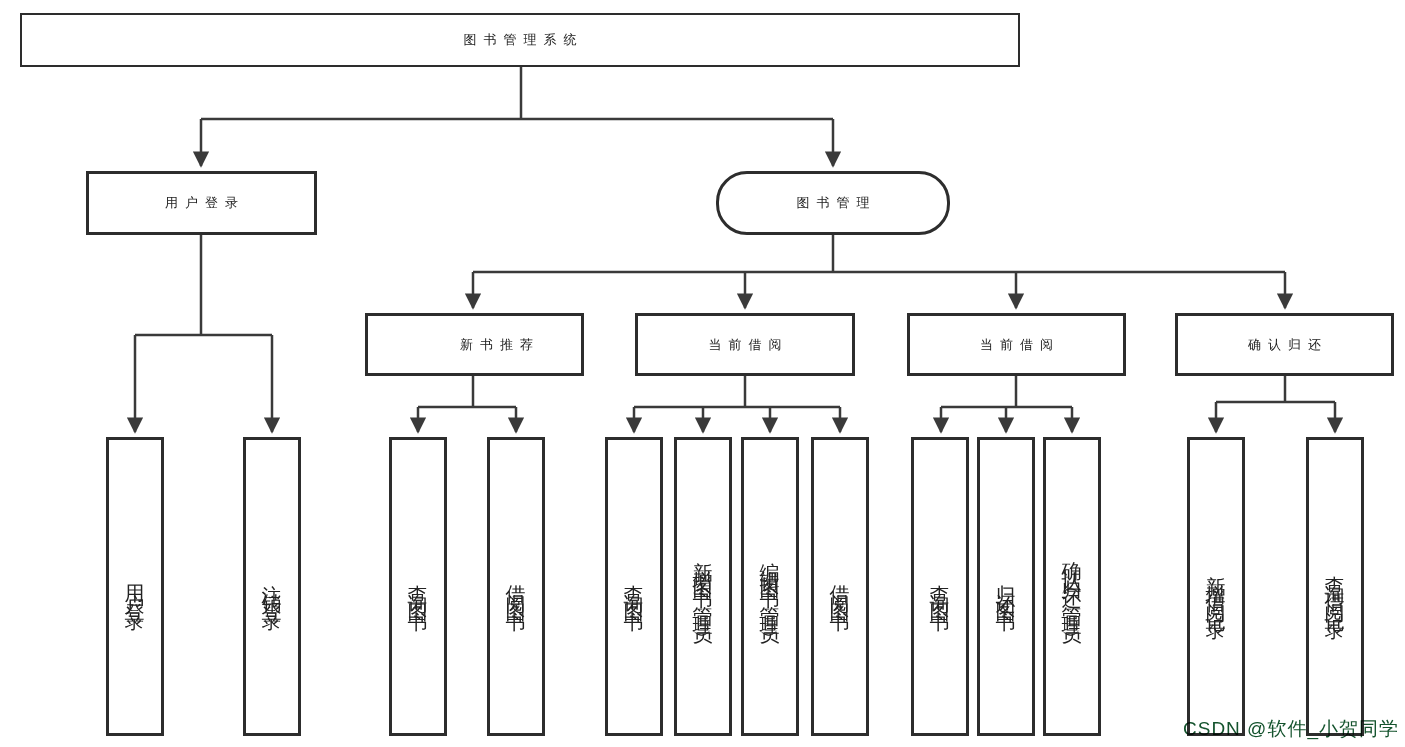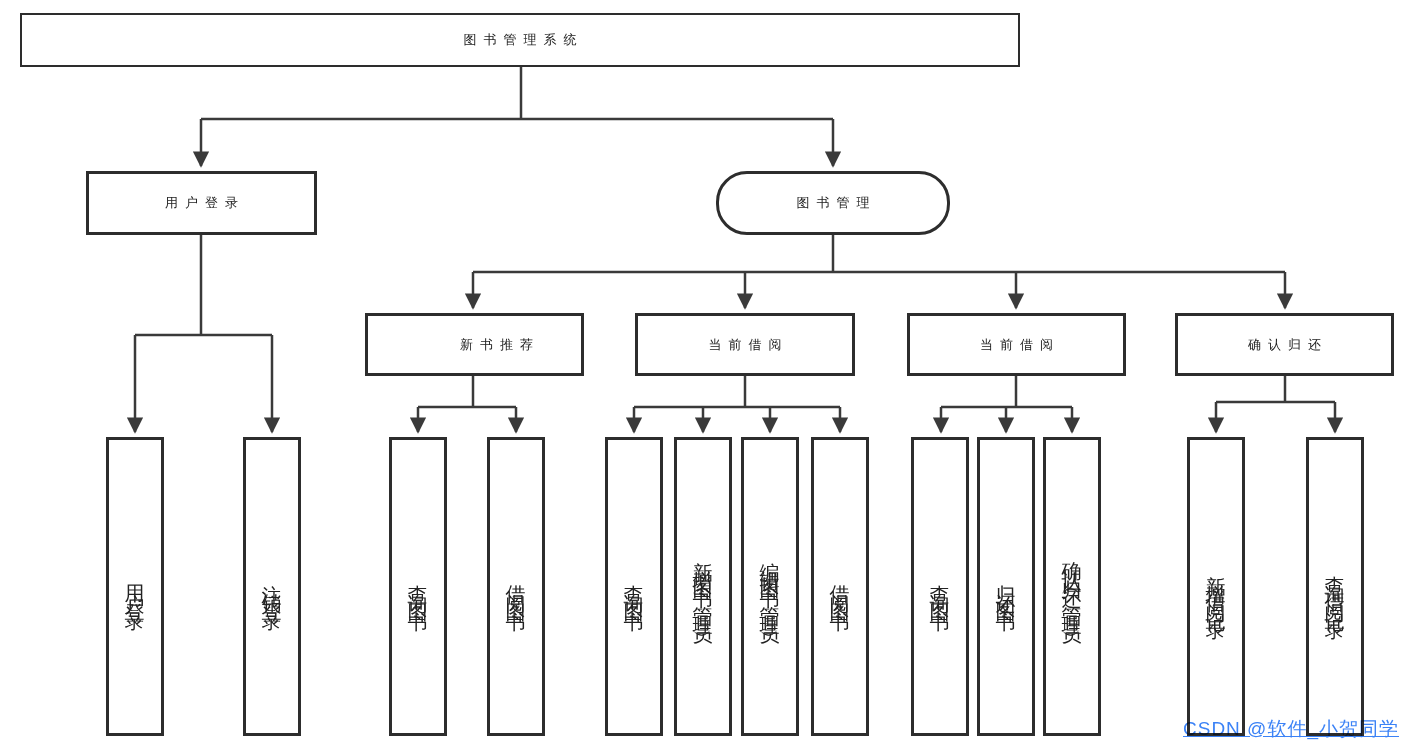--- a/index.html
+++ b/index.html
@@ -38,25 +38,24 @@
     font-size:20px;
     letter-spacing:9px;
     line-height:1;
     color:#222222;
   }
   .watermark{
     position:absolute;
     left:1183px;top:716px;
     z-index:3;
     font-size:19px;
-    color:#3b82f6;
+    color:#14532d;
     letter-spacing:1px;
     white-space:nowrap;
     mix-blend-mode:multiply;
-    text-decoration:underline;
   }
 </style>
 </head>
 <body>
 
 <div class="stage">
 
   <svg class="wires" width="1405" height="747" viewBox="0 0 1405 747">
     <defs>
       <marker id="arw" viewBox="0 0 10 10" refX="9" refY="5" markerWidth="6.5" markerHeight="6.5" orient="auto">

